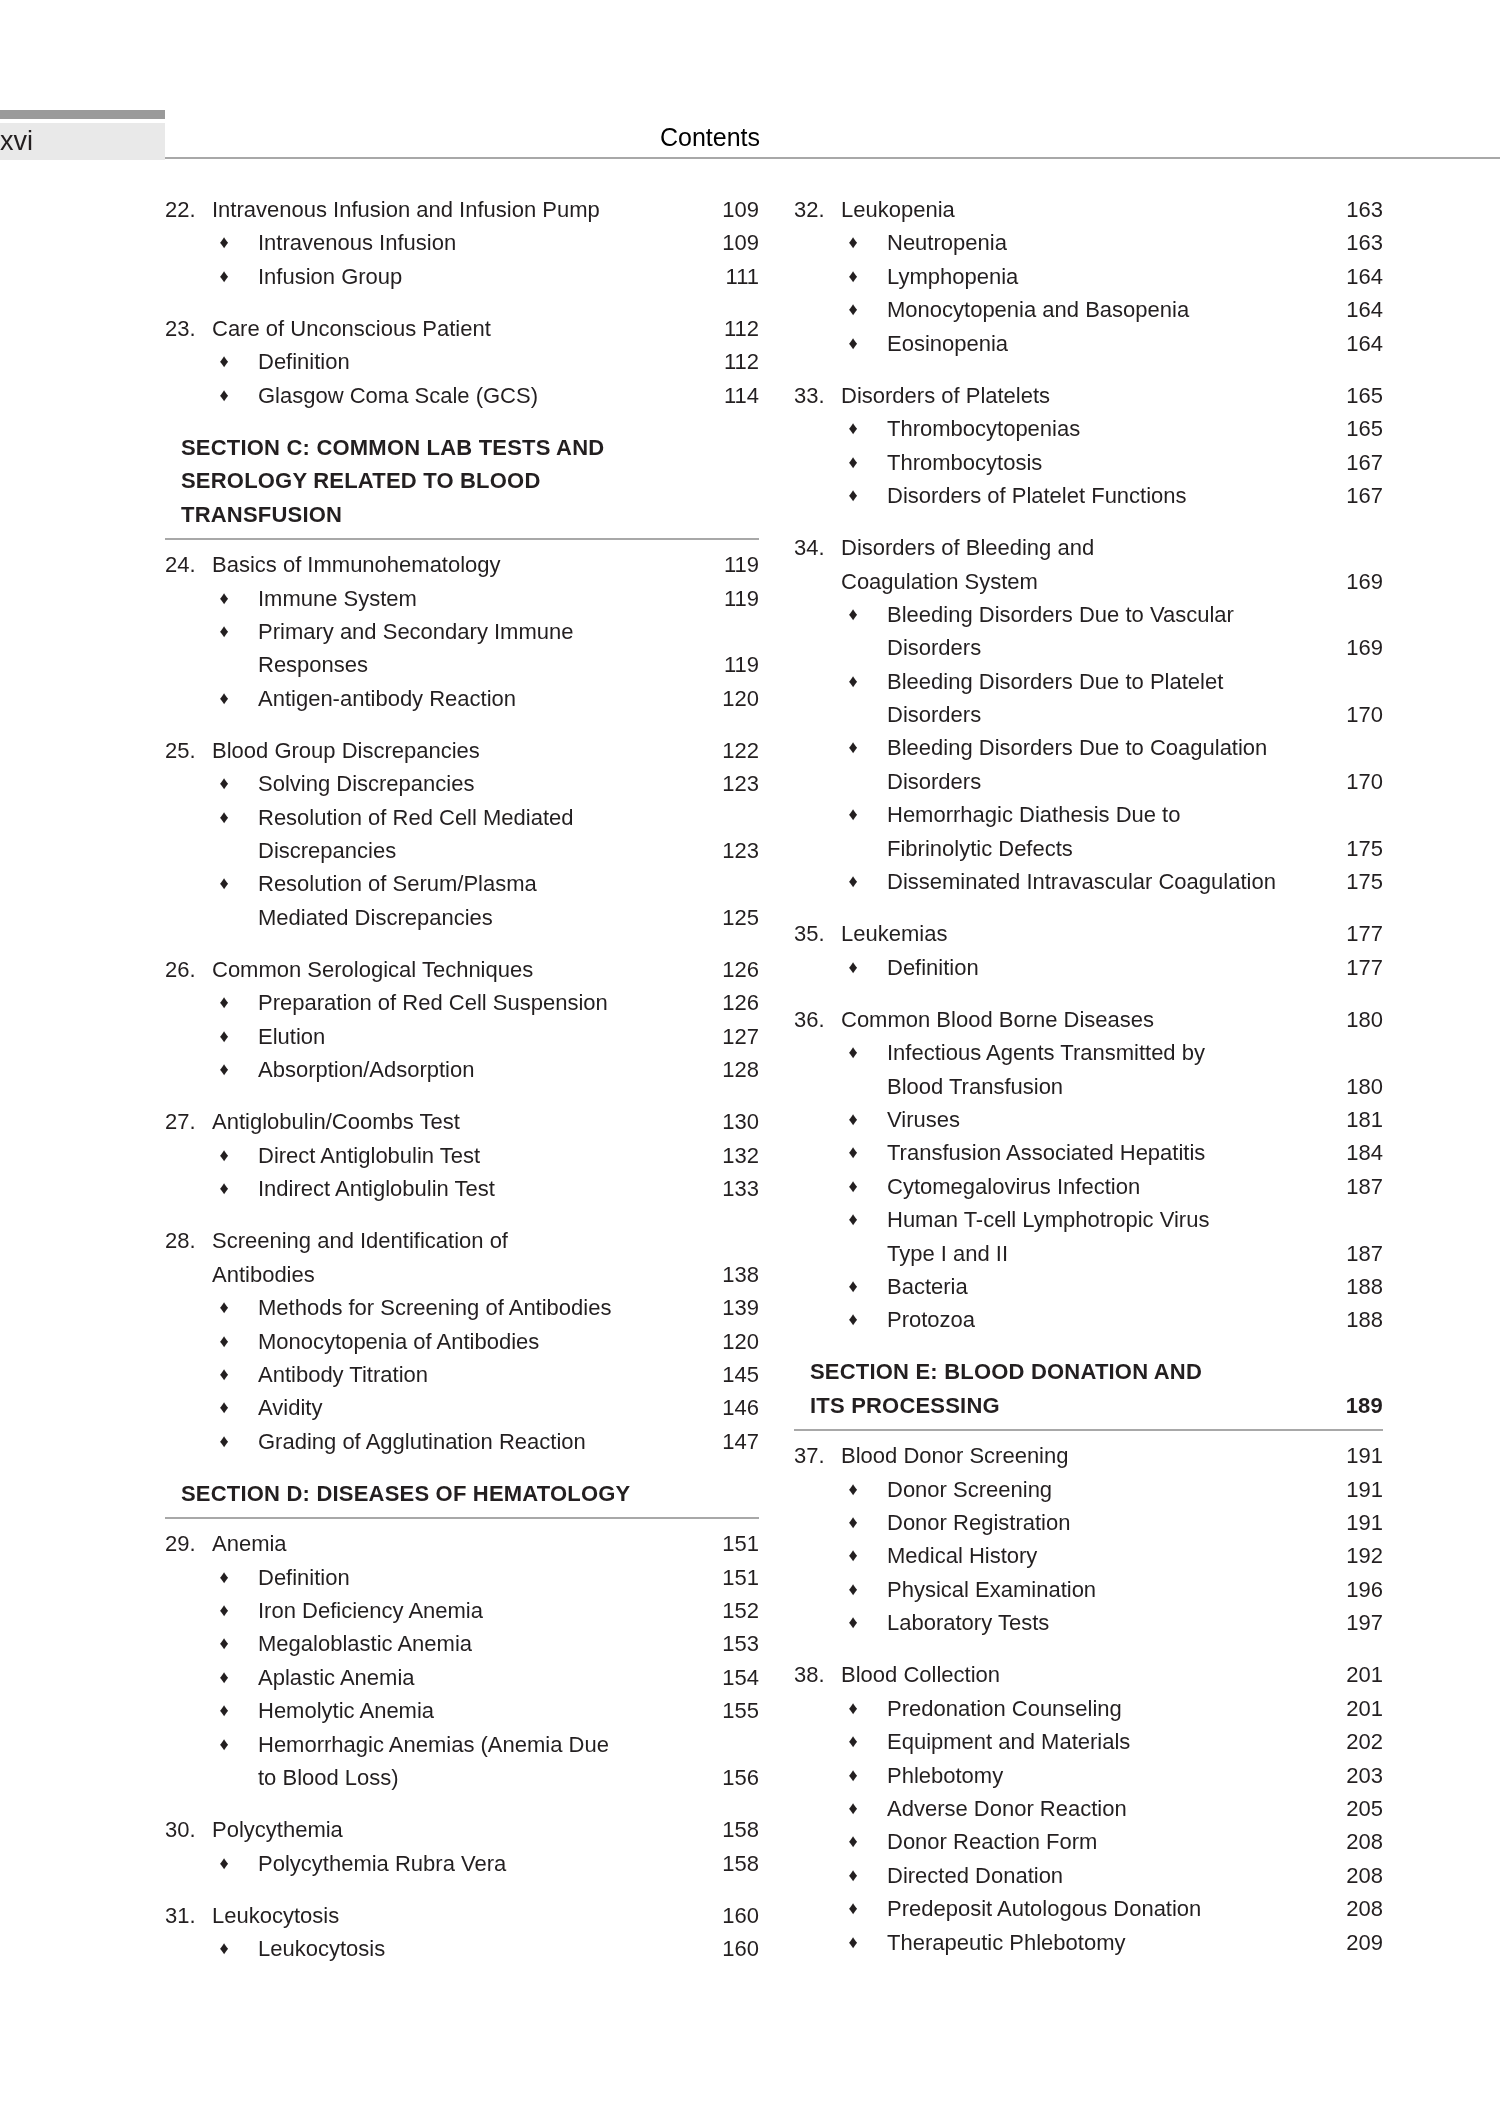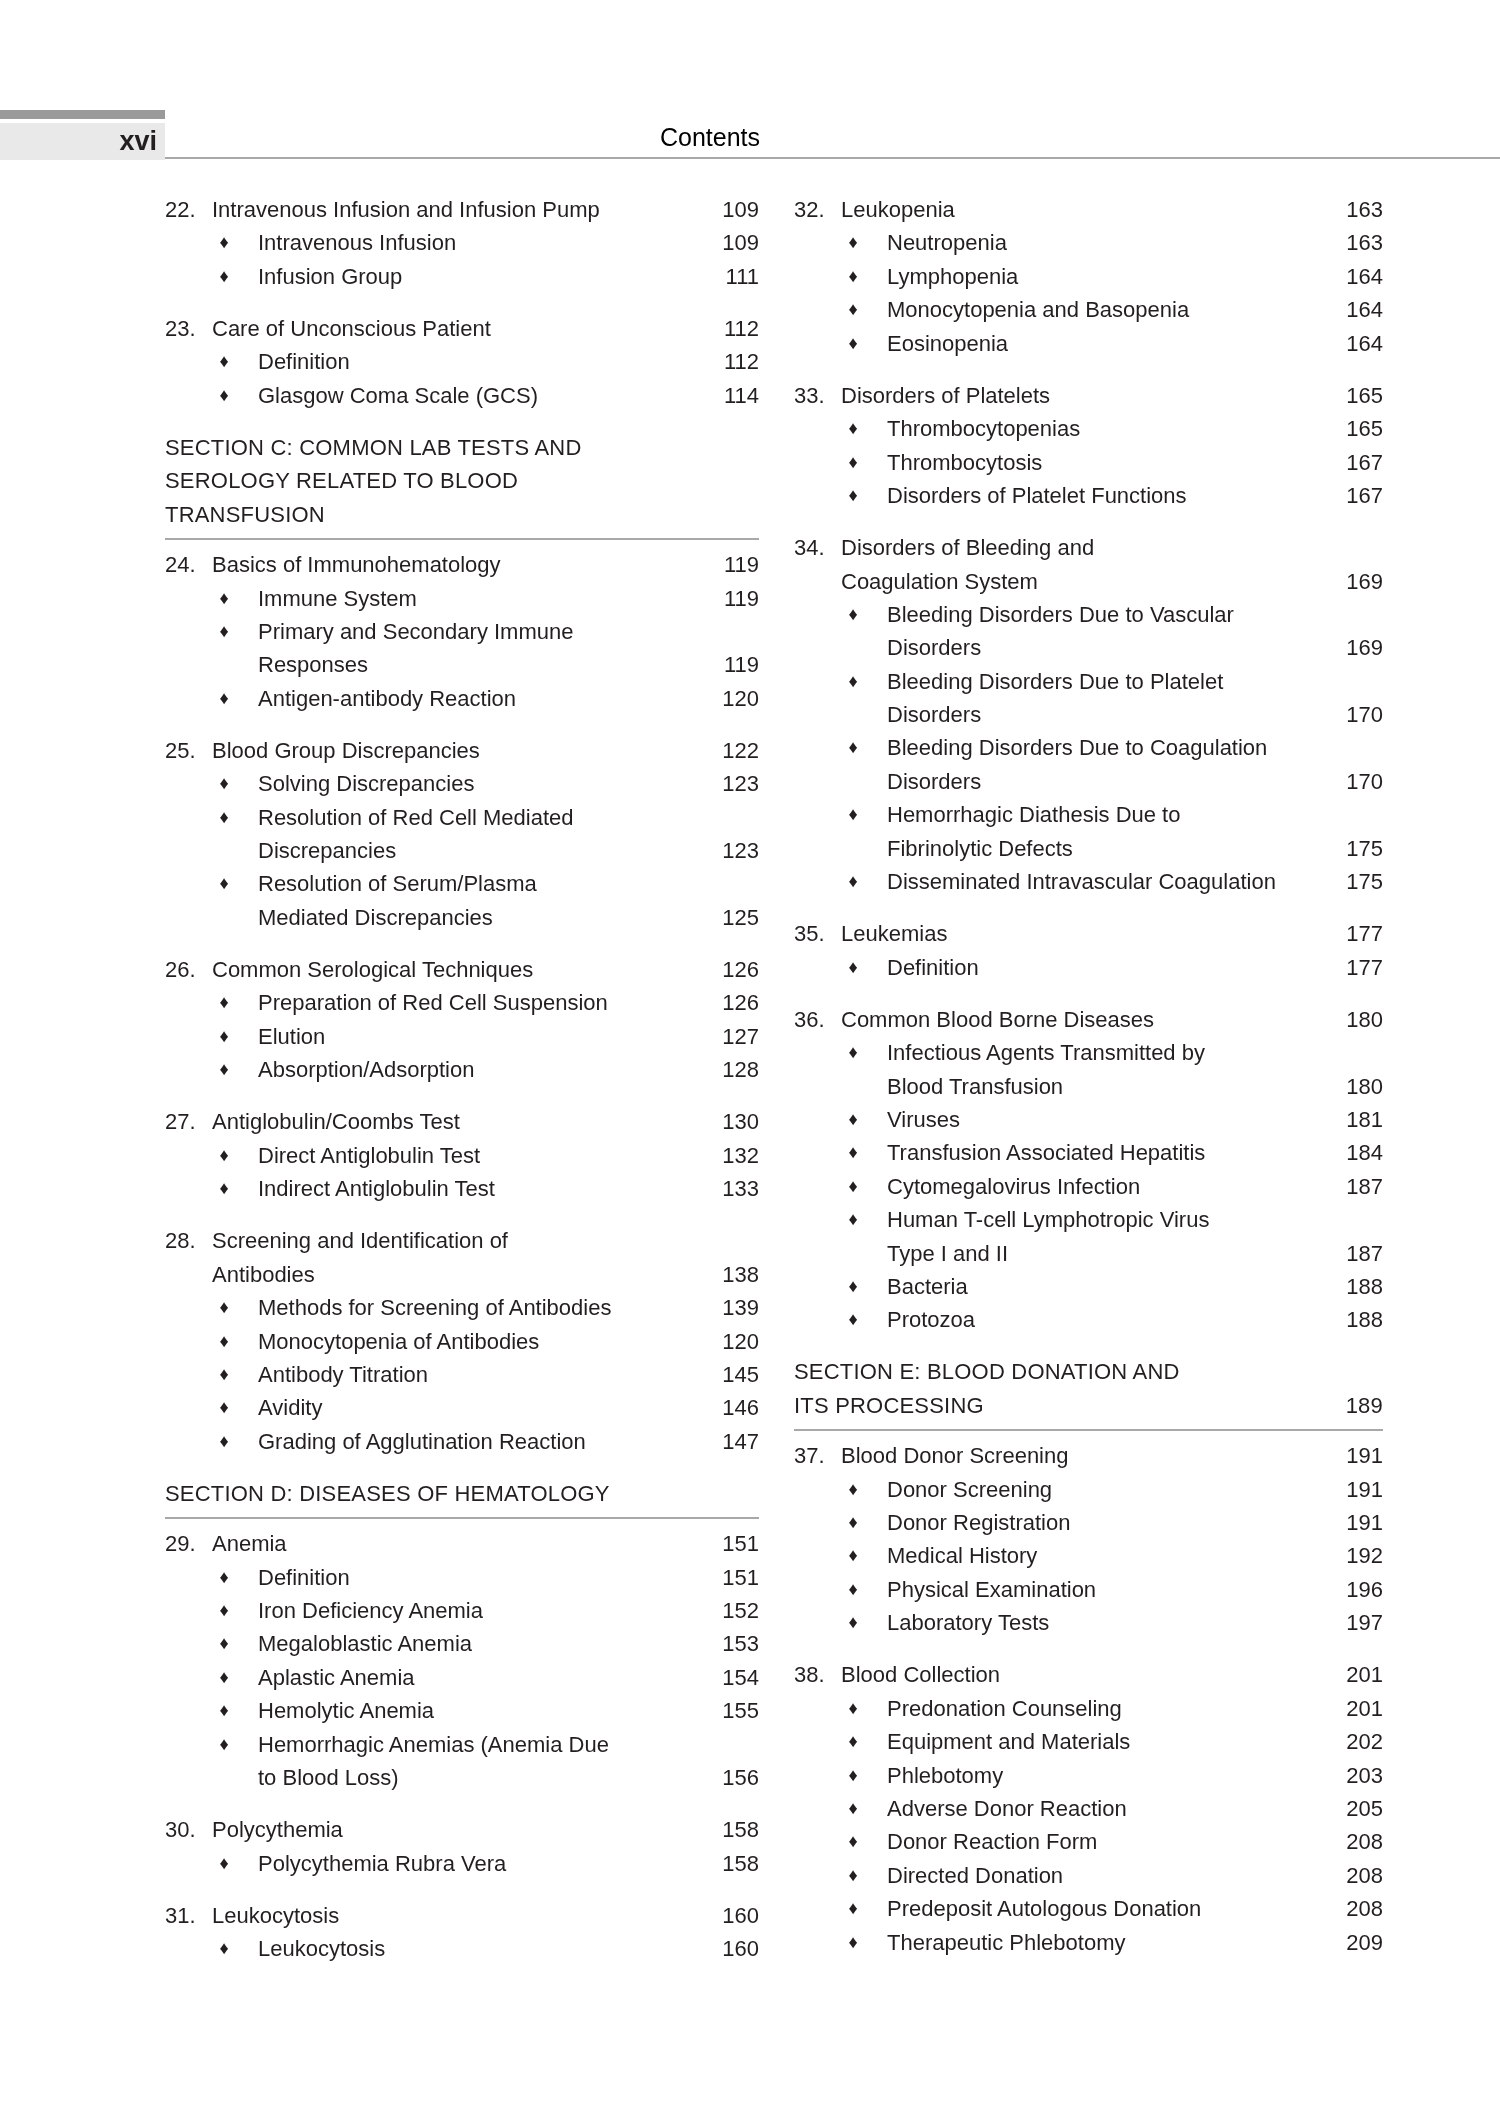--- a/index.html
+++ b/index.html
@@ -1,38 +1,38 @@
 <!DOCTYPE html>
 <html><head>
 <meta charset="utf-8">
 <style>
   html, body { margin: 0; padding: 0; background: #ffffff; }
   body { width: 1500px; height: 2102px; position: relative; overflow: hidden;
          font-family: "Liberation Sans", sans-serif; color: #231f20; }
   .hdr-bar { position: absolute; left: 0; top: 110px; width: 165px; height: 9px; background: #9a9a9a; }
   .hdr-box { position: absolute; left: 0; top: 123px; width: 165px; height: 37px; background: #e9e9e9; }
-  .hdr-pg { position: absolute; left: 0; top: 123px; width: 157px; height: 37px; text-align: right;
-            font-weight: bold; font-size: 27px; line-height: 37px; color: #231f20; }
+  .hdr-pg { position: absolute; left: 0; top: 123px; width: 157px; height: 37px; text-align: left;
+            font-weight: normal; font-size: 27px; line-height: 37px; color: #231f20; }
   .hdr-rule { position: absolute; left: 165px; right: 0; top: 157px; height: 2px; background: #a8a8a8; }
   .hdr-title { position: absolute; left: 660px; width: 230px; top: 120px; text-align: left;
                font-size: 25px; line-height: 34px; color: #000000; }
 
   .col { position: absolute; top: 193px; }
   .col.left { left: 165px; width: 594px; }
   .col.right { left: 794px; width: 589px; }
 
   .row { position: relative; height: 33.4px; line-height: 33.4px; font-size: 22px; white-space: nowrap; }
   .chap { font-weight: normal; }
   .chap .num { position: absolute; left: 0; top: 0; }
   .chap .ttl { position: absolute; left: 47px; top: 0; }
   .pg { position: absolute; right: 0; top: 0; text-align: right; }
   .sub .bul { position: absolute; left: 50px; top: 0; width: 18px; text-align: center; font-size: 18px; }
   .sub .ttl { position: absolute; left: 93px; top: 0; }
   .gap { margin-top: 18.8px; }
-  .sec { font-weight: normal; letter-spacing: 0.2px; }
+  .sec { font-weight: bold; letter-spacing: 0.2px; margin-left: 16px; }
   .sec .ttl { position: absolute; left: 0; top: 0; }
   .secrule { height: 2px; background: #a8a8a8; margin-top: 7px; margin-bottom: 8px; }
 </style>
 </head>
 <body>
 
 <div class="hdr-bar"></div>
 <div class="hdr-box"></div>
 <div class="hdr-pg">xvi</div>
 <div class="hdr-title">Contents</div>

